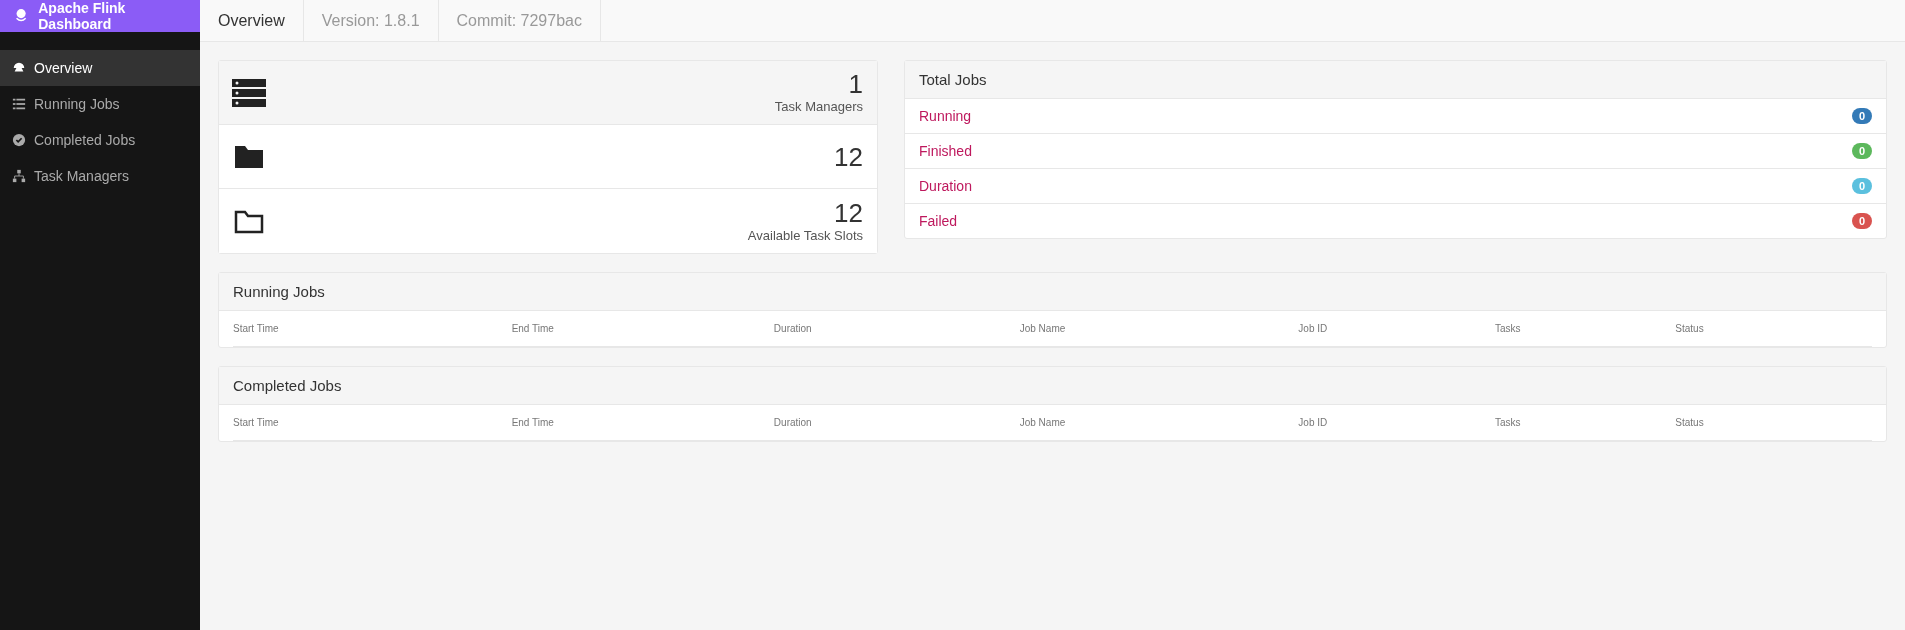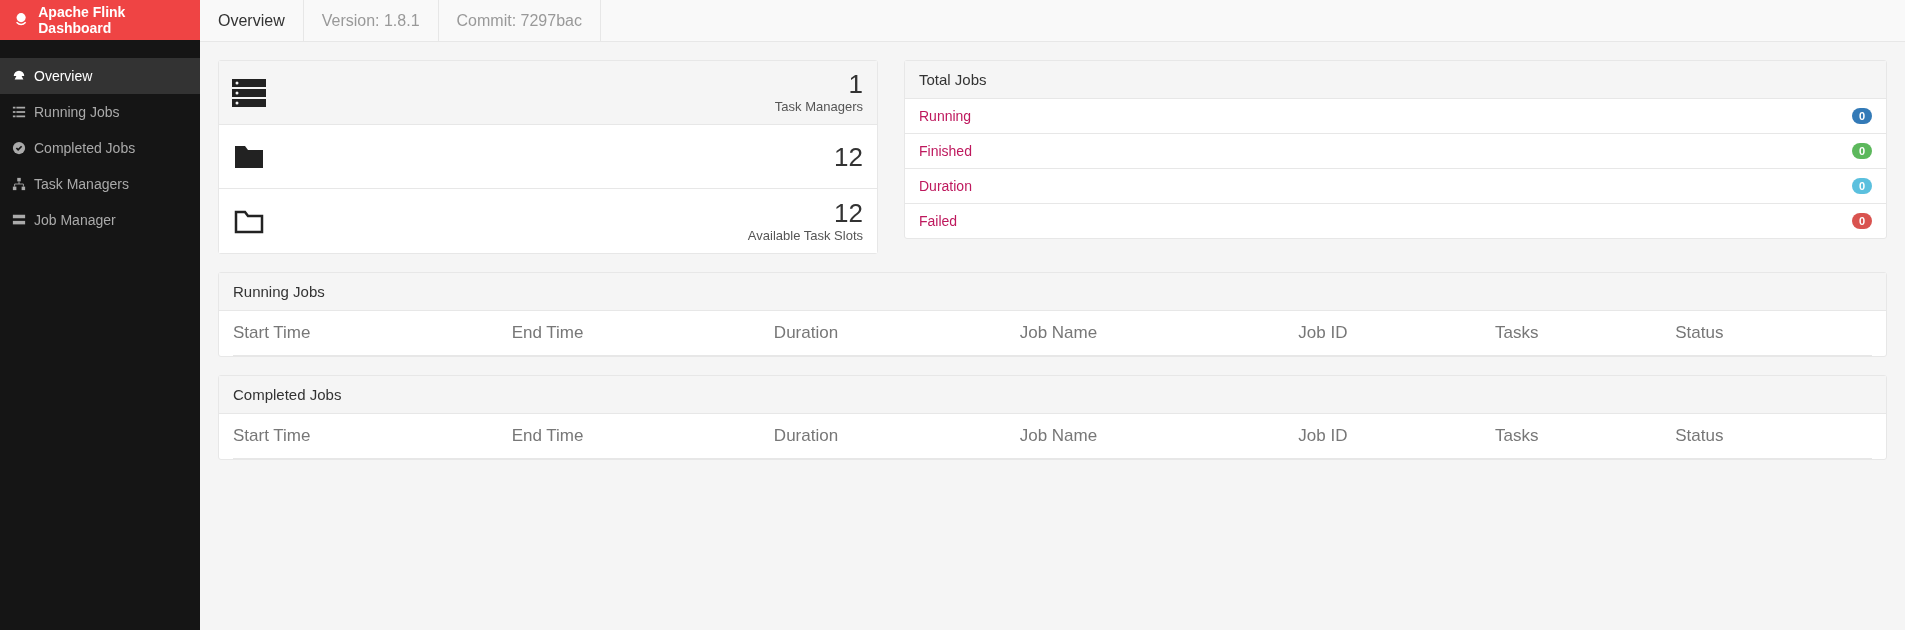--- a/index.html
+++ b/index.html
@@ -1,19 +1,19 @@
 <!DOCTYPE html>
 <html><head>
 <meta charset="utf-8">
 <style>
 * { box-sizing: border-box; margin: 0; padding: 0; }
 body { font-family: "Helvetica Neue", Helvetica, Arial, sans-serif; font-size: 14px; color: #333; background: #f5f5f5; }
 .layout { display: flex; min-height: 630px; }
 .sidebar { width: 200px; background: #151515; color: #fff; flex-shrink: 0; }
-.brand { display: flex; align-items: center; height: 40px; padding: 0 12px; font-weight: bold; font-size: 14px; background: #ef4444; }
+.brand { display: flex; align-items: center; height: 32px; padding: 0 12px; font-weight: bold; font-size: 14px; background: #8b5cf6; }
 .brand-icon { width: 20px; height: 20px; margin-right: 8px; }
 .nav-list { list-style: none; margin-top: 18px; }
 .nav-item { display: flex; align-items: center; padding: 10px 12px; color: #aaa; cursor: pointer; font-size: 14px; }
 .nav-item.active { background: #333; color: #fff; }
 .nav-item .nav-icon { width: 14px; height: 14px; margin-right: 8px; display: inline-flex; align-items: center; justify-content: center; }
 .main { flex: 1; display: flex; flex-direction: column; }
 .topbar { height: 42px; background: #f9f9f9; border-bottom: 1px solid #e7e7e7; display: flex; align-items: center; }
 .topbar .page-title { padding: 0 18px; font-size: 16px; color: #333; font-weight: 500; height:100%; display:flex; align-items:center; border-right:1px solid #e7e7e7;}
 .topbar .meta { padding: 0 18px; color: #999; font-size: 16px; height:100%; display:flex; align-items:center; border-right:1px solid #e7e7e7;}
 .content { padding: 18px; }
@@ -34,21 +34,21 @@
 .status-row { display: flex; align-items: center; padding: 9px 14px; border-bottom: 1px solid #e7e7e7; }
 .status-row:last-child { border-bottom: none; }
 .status-row .label { flex: 1; color: #be185d; }
 .badge { display: inline-block; min-width: 10px; padding: 2px 7px; font-size: 11px; font-weight: bold; color: #fff; text-align: center; border-radius: 10px; }
 .badge-blue { background: #337ab7; }
 .badge-green { background: #5cb85c; }
 .badge-cyan { background: #5bc0de; }
 .badge-red { background: #d9534f; }
 .table-panel .panel-body { padding: 0 14px; }
 table.jobs { width: 100%; border-collapse: collapse; }
-table.jobs th { text-align: left; font-weight: normal; color: #777; font-size: 17px; padding: 12px 8px 12px 0; border-bottom: 1px solid #e7e7e7; }
+table.jobs th { text-align: left; font-weight: normal; color: #777; font-size: 10px; padding: 12px 8px 12px 0; border-bottom: 1px solid #e7e7e7; }
 svg { display: block; }
 </style>
 </head>
 <body>
 
 <div class="layout">
   <aside class="sidebar">
     <div class="brand">
       <span class="brand-icon">
         <svg viewBox="0 0 24 24" fill="#fff">
@@ -92,29 +92,20 @@
       <li class="nav-item">
         <span class="nav-icon">
             <svg viewBox="0 0 16 16" fill="currentColor">
               <rect x="6" y="1" width="4" height="4"></rect>
               <rect x="1" y="11" width="4" height="4"></rect>
               <rect x="11" y="11" width="4" height="4"></rect>
               <path d="M8 5v3M8 8H3v3M8 8h5v3" stroke="currentColor" fill="none"></path>
             </svg>
           </span>
         <span>Task Managers</span>
-      </li>
-      <li class="nav-item">
-        <span class="nav-icon">
-            <svg viewBox="0 0 16 16" fill="currentColor">
-              <rect x="1" y="2" width="14" height="4"></rect>
-              <rect x="1" y="9" width="14" height="4"></rect>
-            </svg>
-          </span>
-        <span>Job Manager</span>
       </li>
     </ul>
   </aside>
 
   <main class="main">
     <div class="topbar">
       <div class="page-title">Overview</div>
       <div class="meta">Version: 1.8.1</div>
       <div class="meta">Commit: 7297bac</div>
     </div>

